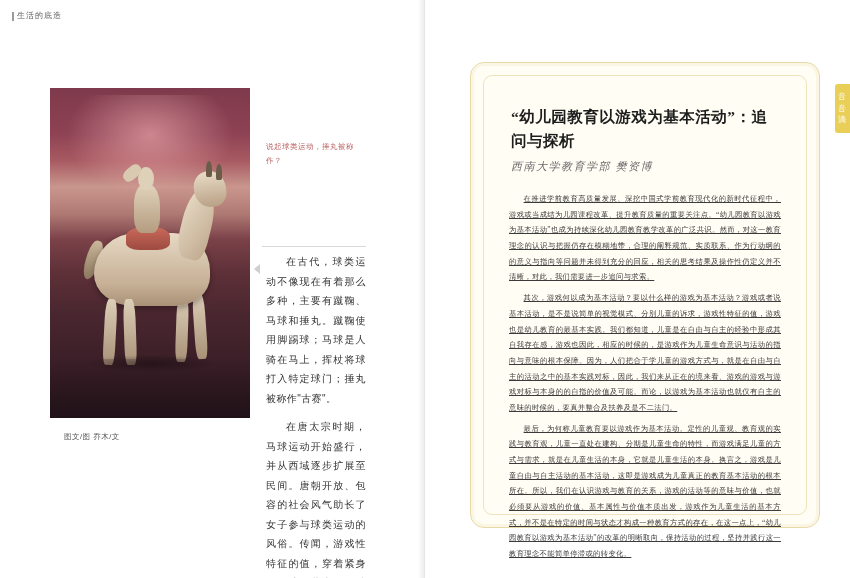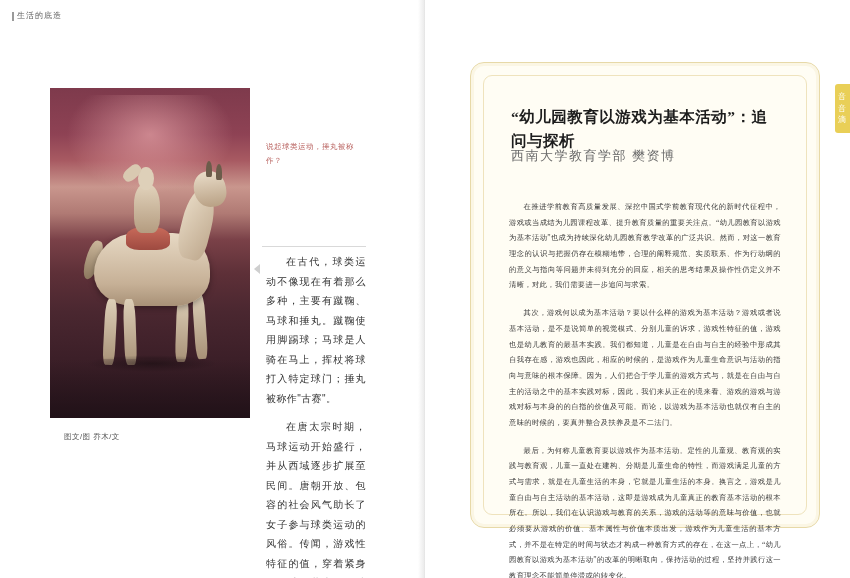--- a/index.html
+++ b/index.html
@@ -294,40 +294,42 @@
     font-family: "Liberation Serif", serif;
     font-size: 15.5px;
     font-weight: bold;
     color: #1d1d1d;
     line-height: 1.55;
     letter-spacing: 0.5px;
   }
   .art-byline {
     position: absolute;
     left: 40px;
-    top: 84px;
-    font-size: 13px;
+    top: 96px;
+    font-size: 11px;
     color: #6b6b6b;
     letter-spacing: 1.5px;
+    font-style: italic;
   }
   .art-body {
     position: absolute;
     left: 38px;
     top: 124px;
     width: 272px;
     font-family: "Liberation Serif", serif;
     font-size: 7.3px;
     line-height: 2.15;
     color: #3b3b3b;
     text-align: justify;
     letter-spacing: 0.35px;
   }
   .art-body p {
-    margin: 12px 0 5px 0;
+    margin: 4px 0 5px 0;
     text-indent: 2em;
+    text-decoration: underline;
   }
   .side-tab {
     position: absolute;
     right: 0px;
     top: 84px;
     width: 15px;
     background: #e9cf57;
     border-radius: 3px 0 0 3px;
     padding: 7px 0 7px 0;
     text-align: center;

